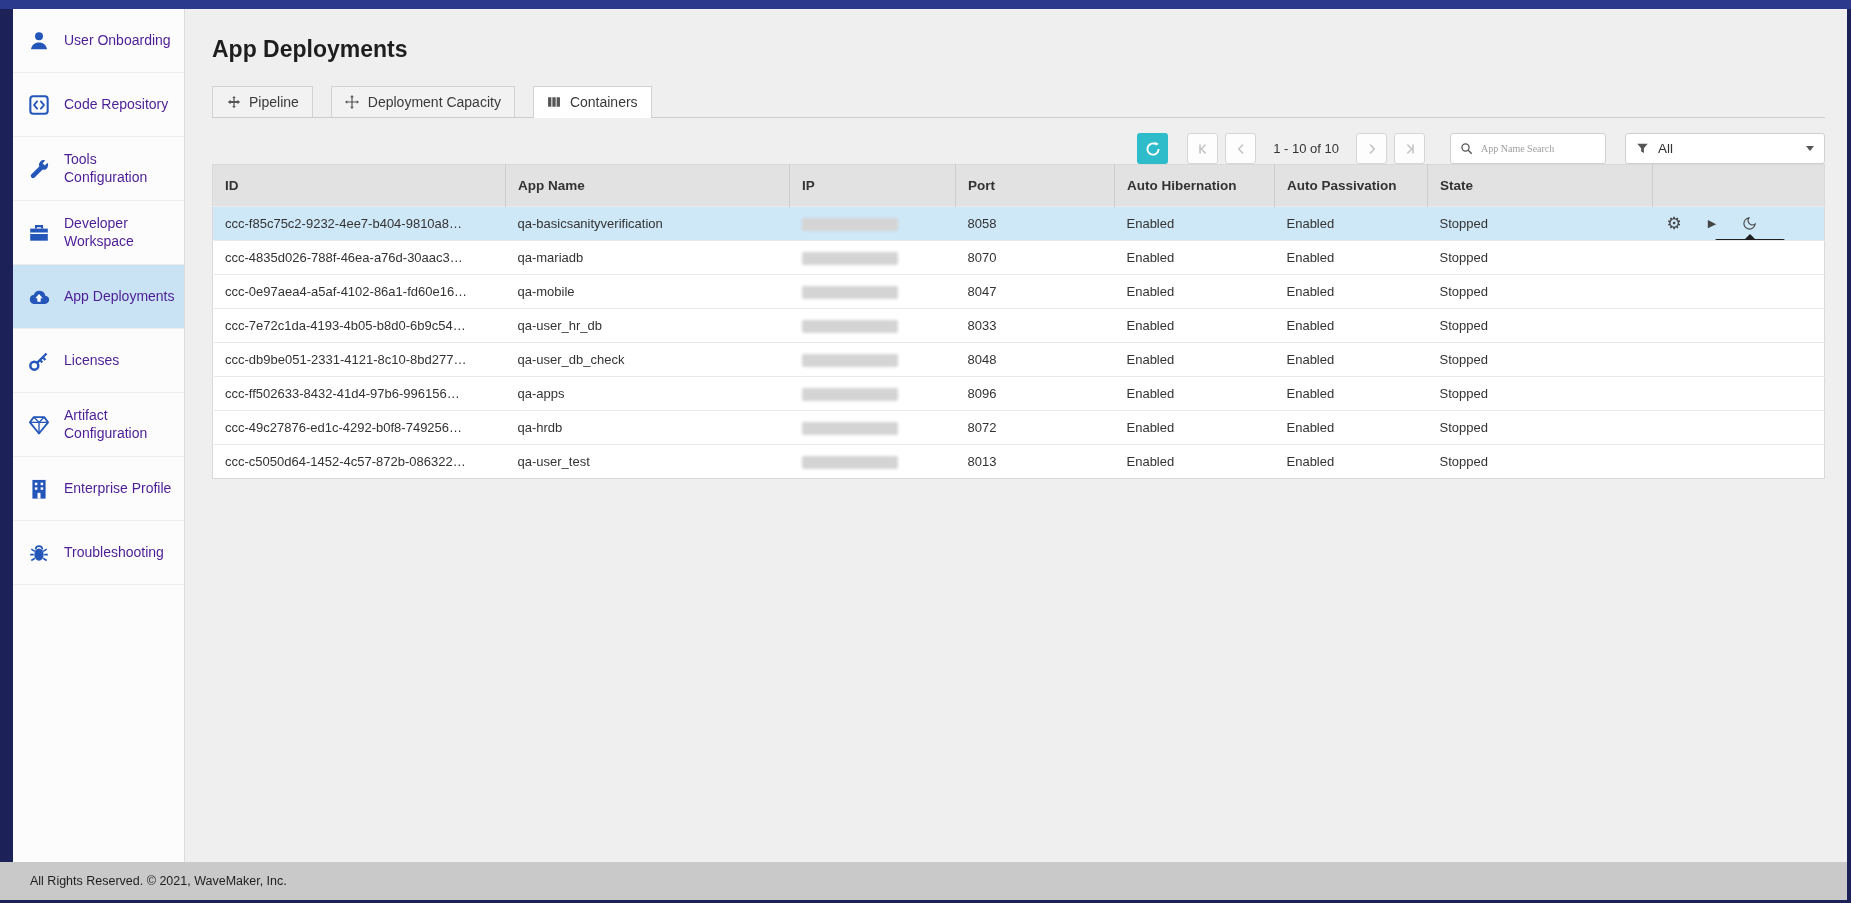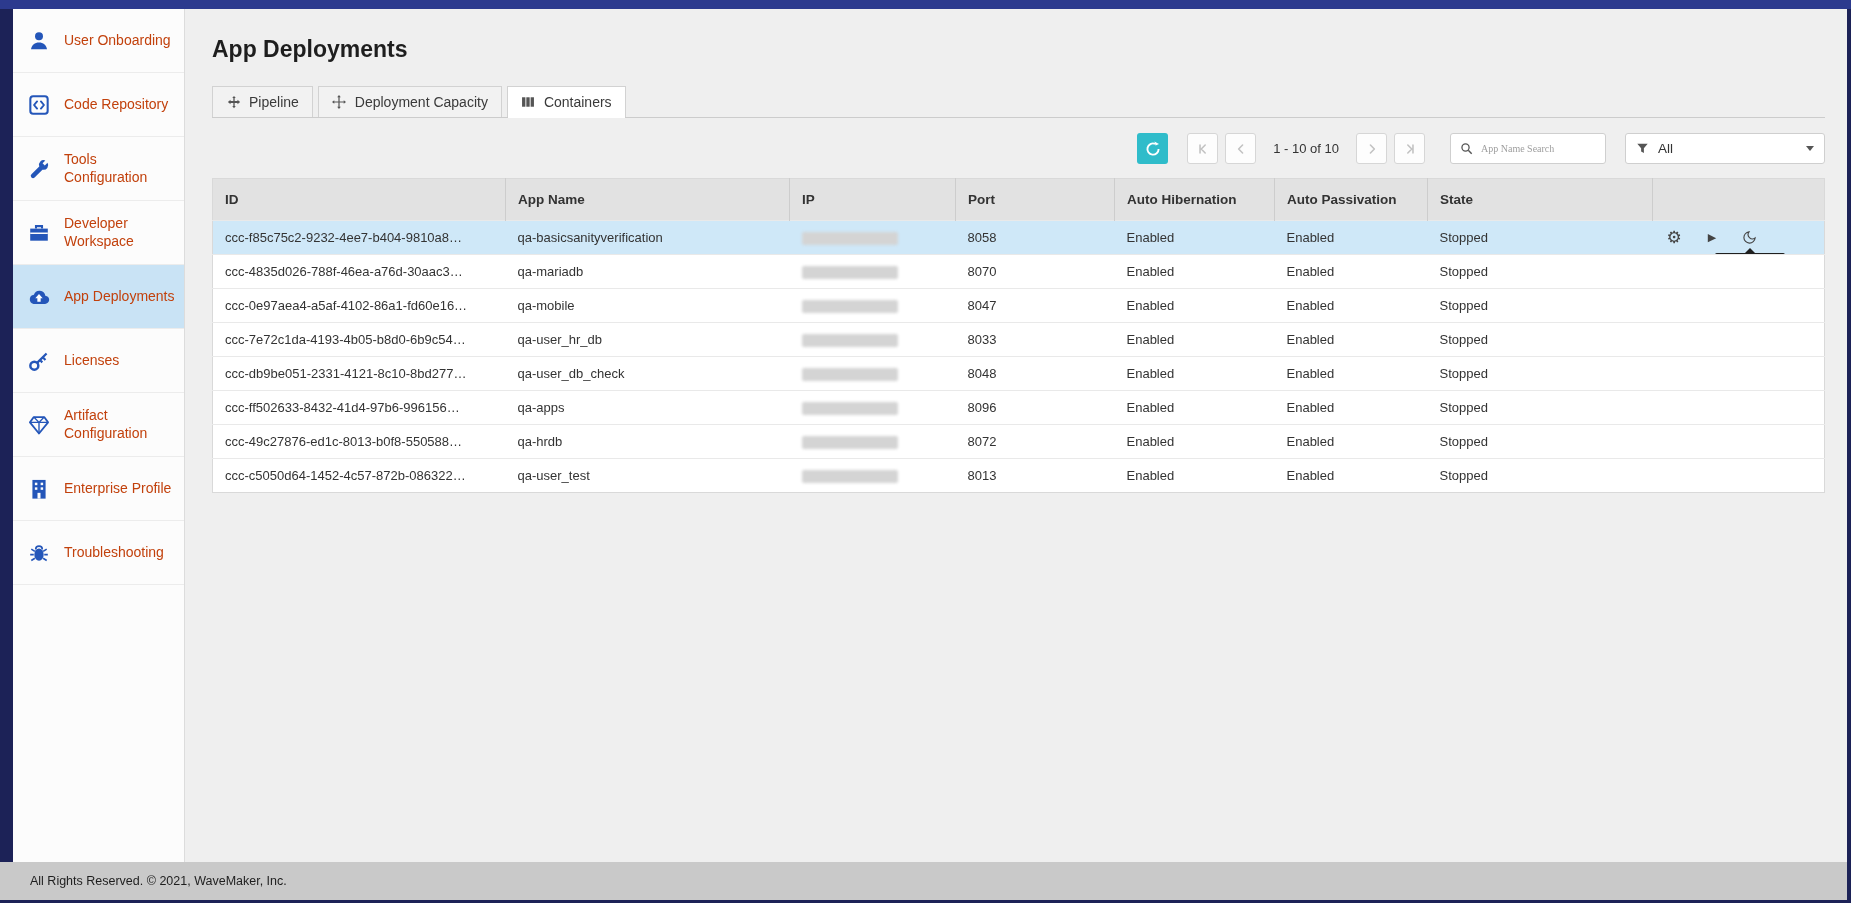--- a/index.html
+++ b/index.html
@@ -7,31 +7,31 @@
     width:1851px;height:903px;position:relative;overflow:hidden;
     background:var(--frame,#1c2257);
     font-family:"Liberation Sans",sans-serif;
   }
   .topbar{position:absolute;top:0;left:0;width:100%;height:9px;background:var(--topbar,#2c3a8e)}
   .app{position:absolute;top:9px;left:13px;right:4px;bottom:41px;background:#efefef;display:flex;overflow:hidden}
 
   
   .sidebar{width:171px;background:#fcfcfc;border-right:1px solid #dcdcdc;flex-shrink:0}
   .sb-item{display:flex;align-items:center;gap:13px;min-height:64px;padding:2px 8px 2px 14px;
-    border-bottom:1px solid #ececec;font-size:14px;color:#c2410c;cursor:pointer;box-sizing:border-box}
+    border-bottom:1px solid #ececec;font-size:14px;color:#4c1d95;cursor:pointer;box-sizing:border-box}
   .sb-item.active{background:#c9e3f5}
   .sb-icon{width:24px;height:24px;flex-shrink:0;color:var(--sidebar_icon,#2456b9);display:grid;place-items:center}
   .sb-icon svg{width:22px;height:22px;fill:currentColor}
   .sb-label{line-height:1.25}
 
   
   .main{flex:1;position:relative;padding:0 22px 0 27px;box-sizing:border-box;min-width:0}
   .page-title{margin:27px 0 0;font-size:23px;font-weight:bold;color:#1e1e1e}
 
-  .tabs{display:flex;gap:5px;margin-top:23px;border-bottom:1px solid #ccc}
+  .tabs{display:flex;gap:18px;margin-top:23px;border-bottom:1px solid #ccc}
   .tab{display:flex;align-items:center;gap:8px;padding:7px 13px;border:1px solid #d2d2d2;border-bottom:none;
     background:#f2f2f2;font-size:14px;color:#3a3a3a;cursor:pointer;position:relative}
   .tab.active{background:#fff;font-weight:normal}
   .tab.active::after{content:"";position:absolute;left:0;right:0;bottom:-1px;height:1px;background:#fff}
   .tab-icon{width:15px;height:15px;color:#555;display:inline-grid;place-items:center}
   .tab-icon svg{width:14px;height:14px;fill:currentColor}
 
   .toolbar{display:flex;align-items:center;justify-content:flex-end;margin-top:15px;gap:7px}
   .refresh-btn{width:31px;height:31px;border:none;border-radius:3px;background:var(--accent_refresh,#2fbcca);
     color:#fff;display:grid;place-items:center;cursor:pointer;margin-right:12px;padding:0}
@@ -46,21 +46,21 @@
   .sicon svg{width:13px;height:13px}
   .search-input{border:none;outline:none;flex:1;min-width:0;font-size:10px;font-family:Liberation Serif, serif;color:#4d7c0f;background:transparent}
   .search-input::placeholder{color:#9e9e9e}
   .filter-box{display:flex;align-items:center;gap:9px;width:200px;height:31px;border:1px solid #cfcfcf;border-radius:3px;
     background:#fff;padding:0 10px;box-sizing:border-box;margin-left:12px;font-size:13.5px;color:#333;cursor:pointer}
   .funnel{display:inline-grid;place-items:center;color:#555}
   .funnel svg{width:13px;height:13px;fill:currentColor}
   .filter-caret{margin-left:auto;width:0;height:0;border-left:4px solid transparent;border-right:4px solid transparent;border-top:5px solid #555}
 
   
-  .table-wrap{margin-top:14px}
+  .table-wrap{margin-top:0}
   table{width:100%;border-collapse:collapse;table-layout:fixed;background:#fff;border:1px solid #d9d9d9}
   thead th{background:#e2e2e2;font-size:13.5px;font-weight:bold;color:#333;text-align:left;padding:13px 12px;
     border-right:1px solid #cdcdcd;box-sizing:border-box;white-space:nowrap;overflow:hidden}
   thead th:last-child{border-right:none}
   tbody td{font-size:13px;color:#333;padding:0 12px;height:34px;border-top:1px solid #e9e9e9;
     white-space:nowrap;overflow:hidden;box-sizing:border-box}
   tbody tr.selected{background:var(--selected_row,#cfe8f8)}
   .ip-pill{display:inline-block;width:96px;height:13px;background:#d4d4d4;border-radius:2px;filter:blur(1.6px);vertical-align:middle}
   .actions-cell{text-align:left;padding-left:14px}
   .action{display:inline-block;position:relative;margin-right:26px;color:#444;cursor:pointer;vertical-align:middle;line-height:1}
@@ -352,21 +352,21 @@
     <td>qa-apps</td>
     <td><span class="ip-pill"></span></td>
     <td>8096</td>
     <td>Enabled</td>
     <td>Enabled</td>
     <td>Stopped</td>
     <td class="actions-cell"></td>
   </tr>
 
   <tr>
-    <td>ccc-49c27876-ed1c-8013-b0f8-550588…</td>
+    <td>ccc-49c27876-ed1c-4292-b0f8-749256…</td>
     <td>qa-hrdb</td>
     <td><span class="ip-pill"></span></td>
     <td>8072</td>
     <td>Enabled</td>
     <td>Enabled</td>
     <td>Stopped</td>
     <td class="actions-cell"></td>
   </tr>
 
   <tr>

